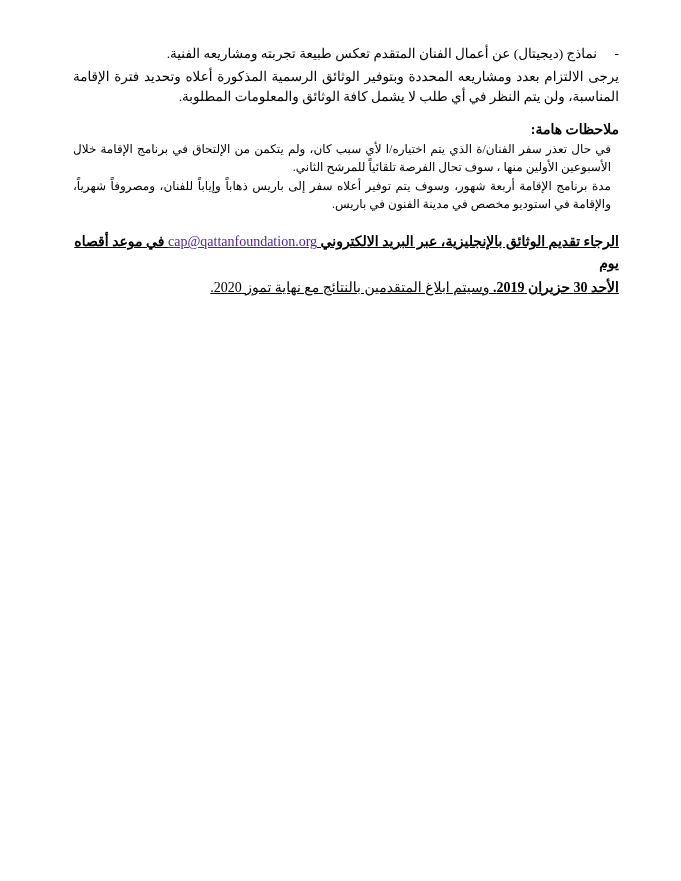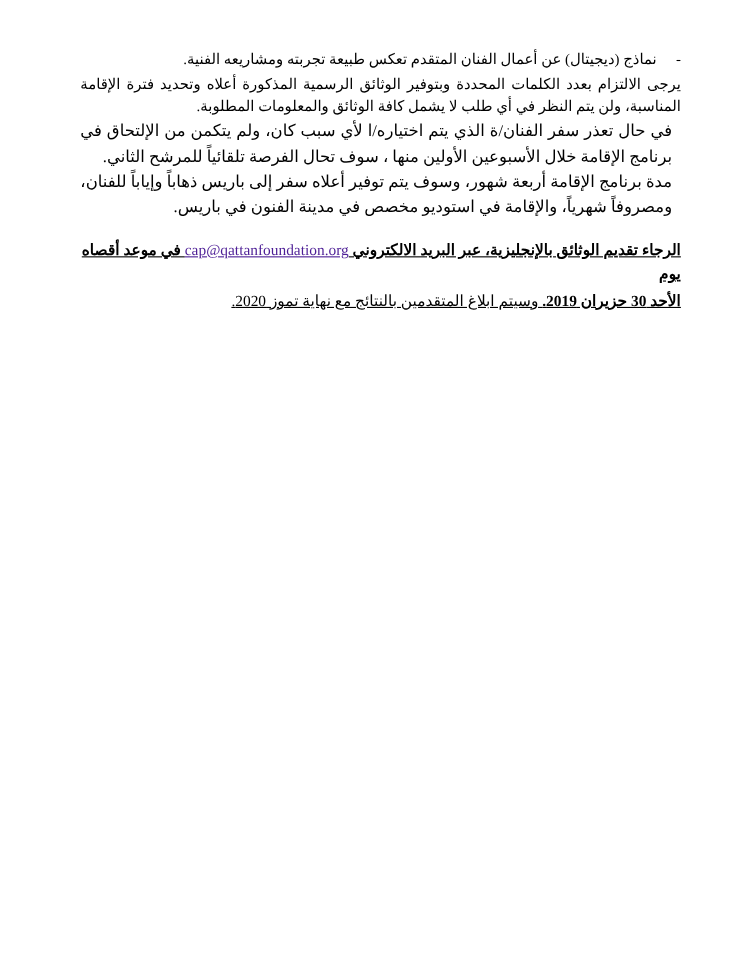--- a/index.html
+++ b/index.html
@@ -58,21 +58,21 @@
     text-align: justify;
     margin: 0 0 2px 0;
   }
   .section-title {
     font-size: 14px;
     font-weight: bold;
     margin: 14px 0 2px 0;
     text-align: right;
   }
   .notes-block {
-    font-size: 15px;
+    font-size: 12px;
     line-height: 1.5;
     text-align: justify;
     margin: 0;
     padding-right: 8px;
   }
   .notes-block p {
     margin: 0 0 1px 0;
   }
   .final-block {
     margin-top: 18px;
@@ -105,22 +105,23 @@
 <body>
 
 <div class="page">
   <div class="content">
 
     <div class="bullet-row">
       <span class="bullet-mark">-</span>
       <span class="bullet-text">نماذج (ديجيتال) عن أعمال الفنان المتقدم تعكس طبيعة تجربته ومشاريعه الفنية.</span>
     </div>
 
-    <p class="para">يرجى الالتزام بعدد الكلمات المحددة وبتوفير الوثائق الرسمية المذكورة أعلاه وتحديد فترة الإقامة المناسبة، ولن يتم النظر في أي طلب لا يشمل كافة الوثائق والمعلومات المطلوبة.</p>
+    <p class="para">يرجى الالتزام بعدد ومشاريعه المحددة وبتوفير الوثائق الرسمية المذكورة أعلاه وتحديد فترة الإقامة المناسبة، ولن يتم النظر في أي طلب لا يشمل كافة الوثائق والمعلومات المطلوبة.</p>
 
+    <div class="section-title">ملاحظات هامة:</div>
 
     <div class="notes-block">
       <p>في حال تعذر سفر الفنان/ة الذي يتم اختياره/ا لأي سبب كان، ولم يتكمن من الإلتحاق في برنامج الإقامة خلال الأسبوعين الأولين منها ، سوف تحال الفرصة تلقائياً للمرشح الثاني.</p>
       <p>مدة برنامج الإقامة أربعة شهور، وسوف يتم توفير أعلاه سفر إلى باريس ذهاباً وإياباً للفنان، ومصروفاً شهرياً، والإقامة في استوديو مخصص في مدينة الفنون في باريس.</p>
     </div>
 
     <div class="final-block">
       <span>الرجاء تقديم الوثائق بالإنجليزية، عبر البريد الالكتروني </span><a class="email" href="#">cap@qattanfoundation.org</a><span> في موعد أقصاه يوم</span>
       <div class="final-line-2">
         <span class="final-tail">الأحد 30 حزيران 2019.</span><span class="normal-weight"> وسيتم ابلاغ المتقدمين بالنتائج مع نهاية تموز 2020.</span>

